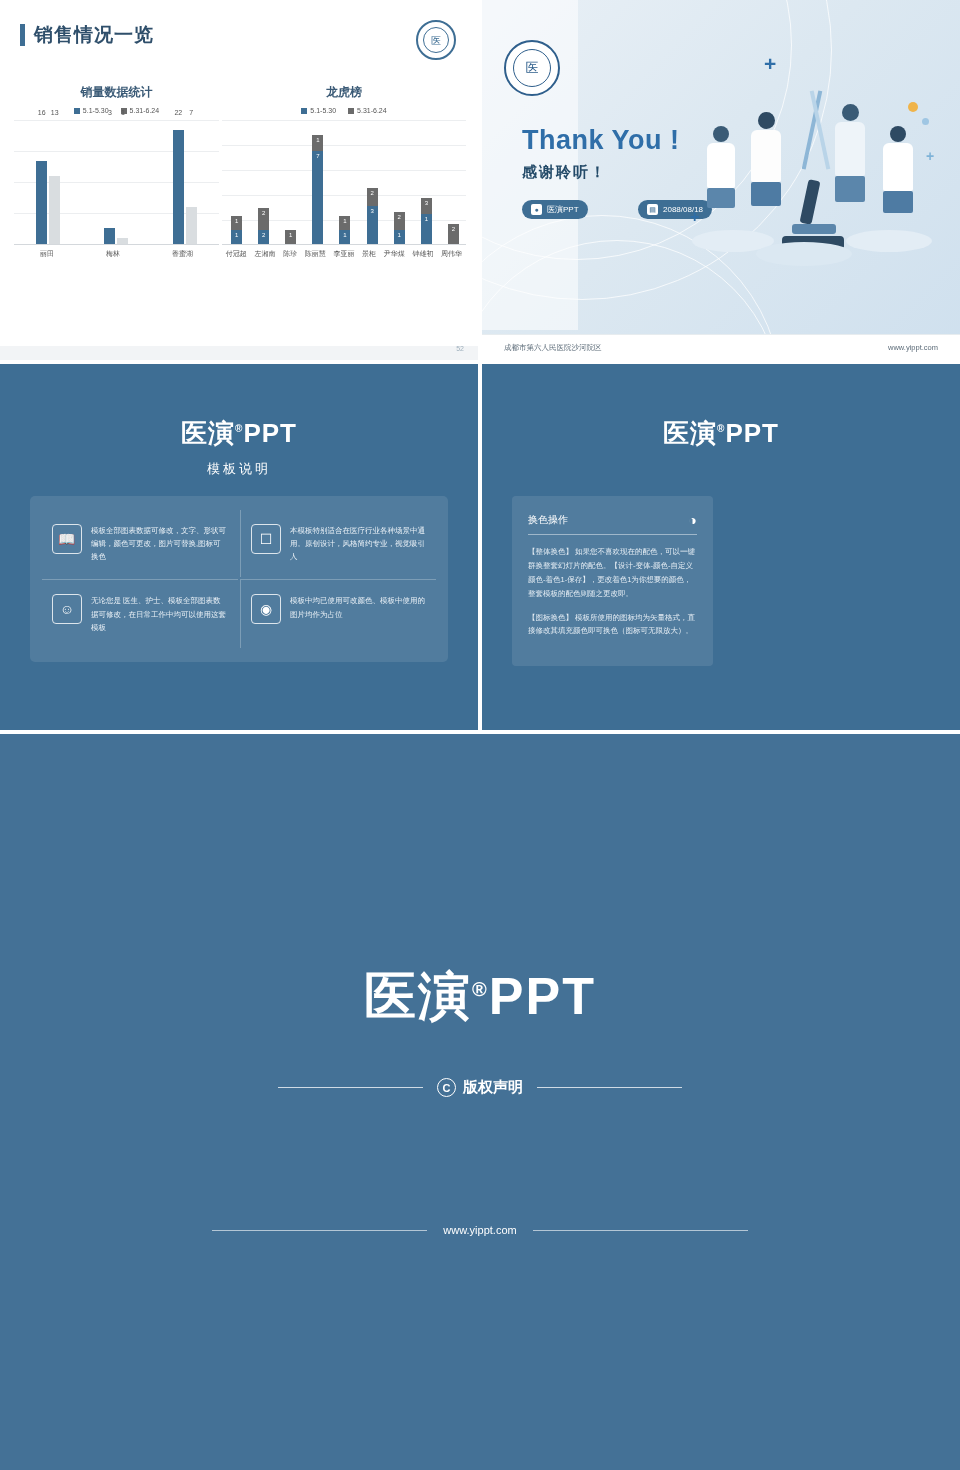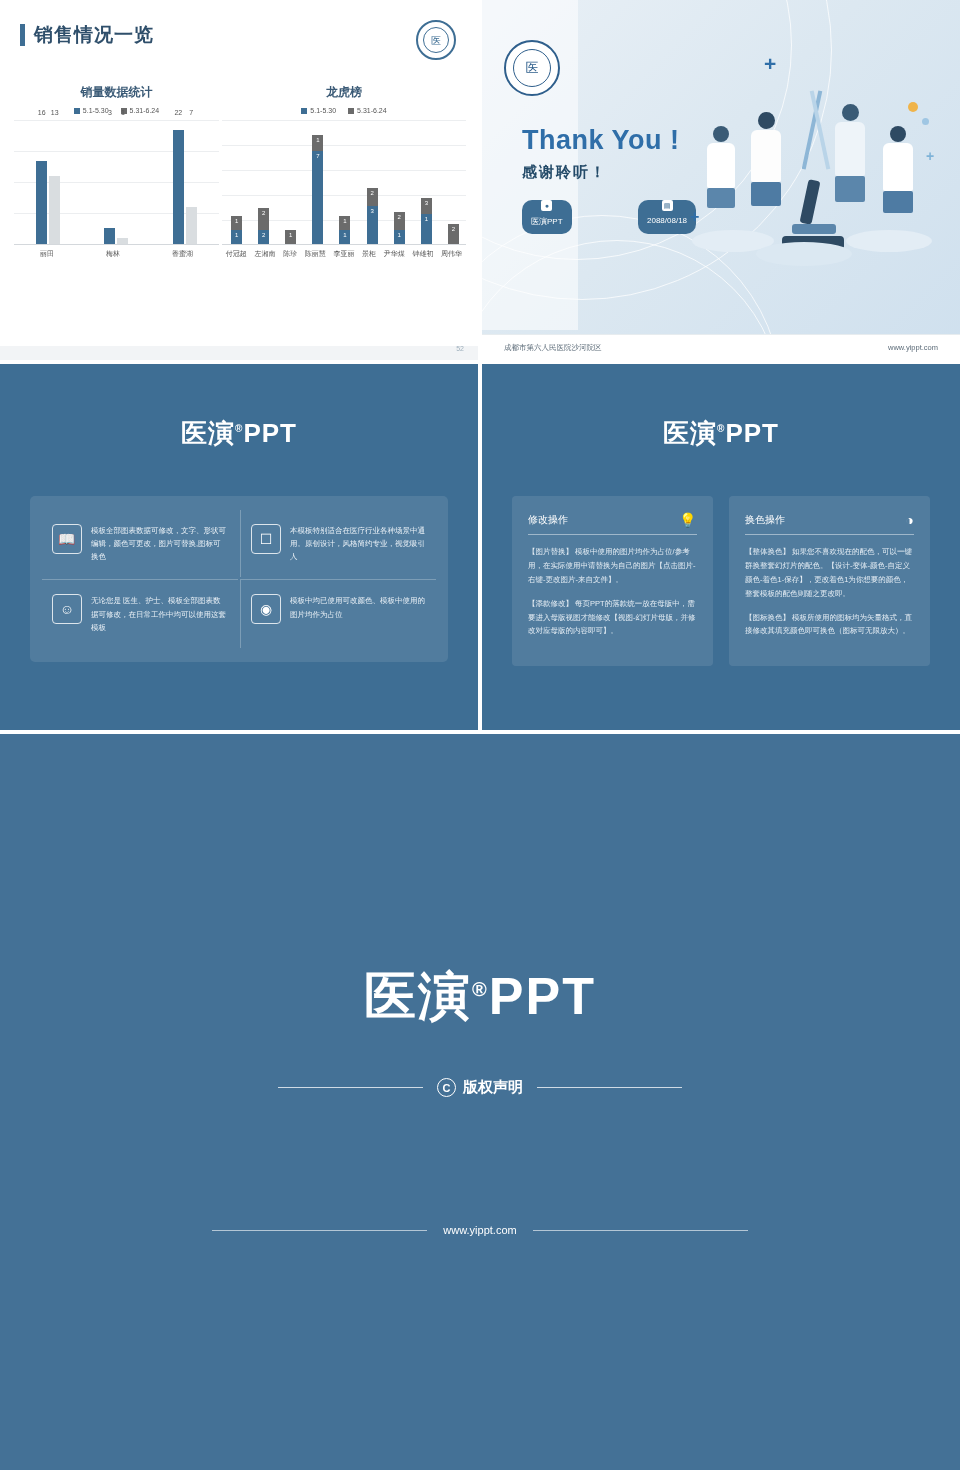--- a/index.html
+++ b/index.html
@@ -53,22 +53,22 @@
   
   .s2 { background:linear-gradient(135deg,#e9f0f6 0%, #dce8f1 45%, #cfe0ee 100%); }
   .s2 .wave { position:absolute; border-radius:50%; border:1px solid rgba(255,255,255,.75); }
   .s2 .leftpanel { position:absolute; left:0; top:0; width:96px; height:330px; background:rgba(255,255,255,.55); }
   .s2 .logo2 { position:absolute; left:22px; top:40px; width:56px; height:56px; border-radius:50%;
                border:2px solid #2f5f8c; display:flex; align-items:center; justify-content:center; background:#fff;}
   .s2 .logo2 .in { width:38px;height:38px;border-radius:50%;border:1px solid #2f5f8c;
                    display:flex;align-items:center;justify-content:center;font-size:13px;color:#2f5f8c;}
   .s2 .ty { position:absolute; left:40px; top:125px; font-size:27px; font-weight:bold; color:#2f6ea8; letter-spacing:.5px;}
   .s2 .ty-cn { position:absolute; left:40px; top:163px; font-size:15px; font-weight:bold; color:#234a68; letter-spacing:2px;}
-  .s2 .pill { position:absolute; top:200px; height:34px; border-radius:10px; background:#3e6e94;
-              display:flex; align-items:center; padding:0 9px; gap:5px; color:#fff; font-size:8px;flex-direction:column;}
+  .s2 .pill { position:absolute; top:200px; height:19px; border-radius:10px; background:#3e6e94;
+              display:flex; align-items:center; padding:0 9px; gap:5px; color:#fff; font-size:8px;}
   .s2 .pill .ic { width:11px; height:11px; border-radius:2px; background:#fff; color:#3e6e94;
                   font-size:7px; display:flex; align-items:center; justify-content:center;}
   .s2 .pill-a { left:40px; }
   .s2 .pill-b { left:156px; }
   .s2 .illus { position:absolute; right:8px; top:30px; width:270px; height:265px; }
   .s2 .footbar { position:absolute; left:0; bottom:0; width:100%; height:26px; background:#fff;
                  display:flex; align-items:center; justify-content:space-between; padding:0 22px;
                  font-size:7.5px; color:#5c6b78; border-top:1px solid #e7ecef;}
 
   
@@ -365,20 +365,21 @@
       <span>成都市第六人民医院沙河院区</span>
       <span>www.yippt.com</span>
     </div>
   </div>
 
   <div class="slide s3">
     <div class="brand" style="position:absolute; left:0; right:0; top:52px;">
       <div class="main">
         <span>医演</span><sup>®</sup><span>PPT</span>
       </div>
+      <div class="sub">模板说明</div>
     </div>
 
     <div class="card-wrap">
       <div class="cards">
         <div class="card">
           <div class="ico">📖</div>
           <div class="tx">模板全部图表数据可修改，文字、形状可编辑，颜色可更改，图片可替换,图标可换色</div>
         </div>
         <div class="card hr-v">
           <div class="ico">☐</div>
@@ -399,32 +400,20 @@
   <div class="slide s4">
     <div class="brand" style="position:absolute; left:0; right:0; top:52px;">
       <div class="main">
         <span>医演</span><sup>®</sup><span>PPT</span>
       </div>
     </div>
 
     <div class="cols">
       <div class="col">
         <div class="col-head">
-          <span>修改操作</span>
-          <span class="ic">💡</span>
-        </div>
-        <div class="col-body">
-          <p>【图片替换】
-模板中使用的图片均作为占位/参考用，在实际使用中请替换为自己的图片【点击图片-右键-更改图片-来自文件】。</p>
-          <p>【添款修改】
-每页PPT的落款统一放在母版中，需要进入母版视图才能修改【视图-幻灯片母版，并修改对应母版的内容即可】。</p>
-        </div>
-      </div>
-      <div class="col">
-        <div class="col-head">
           <span>换色操作</span>
           <span class="ic">◑</span>
         </div>
         <div class="col-body">
           <p>【整体换色】
 如果您不喜欢现在的配色，可以一键群换整套幻灯片的配色。【设计-变体-颜色-自定义颜色-着色1-保存】，更改着色1为你想要的颜色，整套模板的配色则随之更改即。</p>
           <p>【图标换色】
 模板所使用的图标均为矢量格式，直接修改其填充颜色即可换色（图标可无限放大）。</p>
         </div>
       </div>

